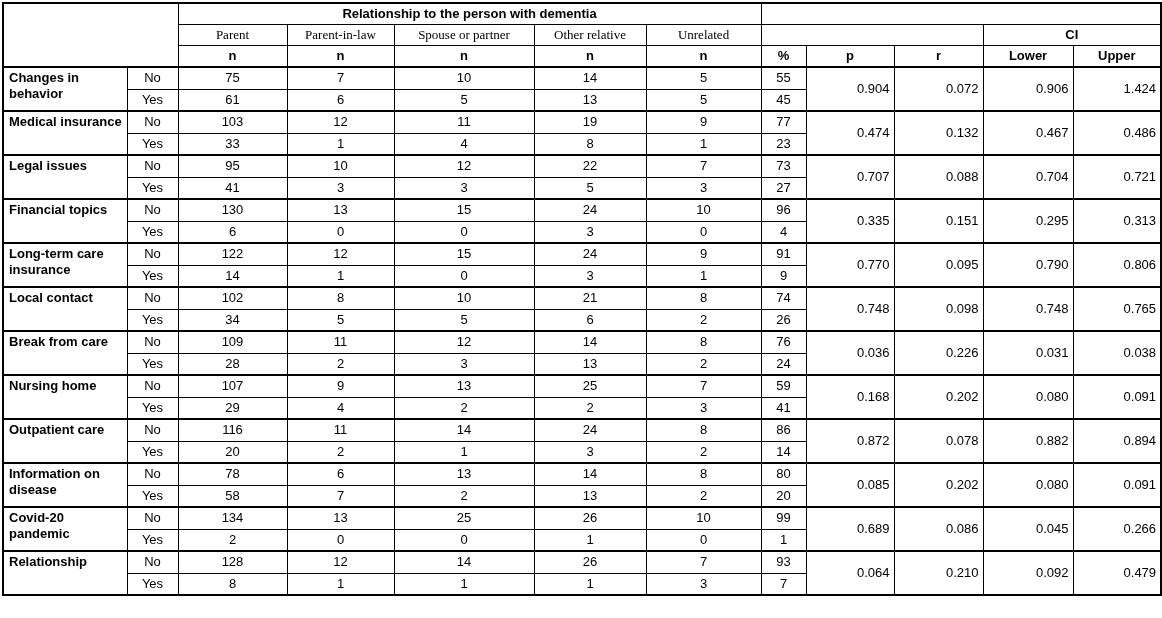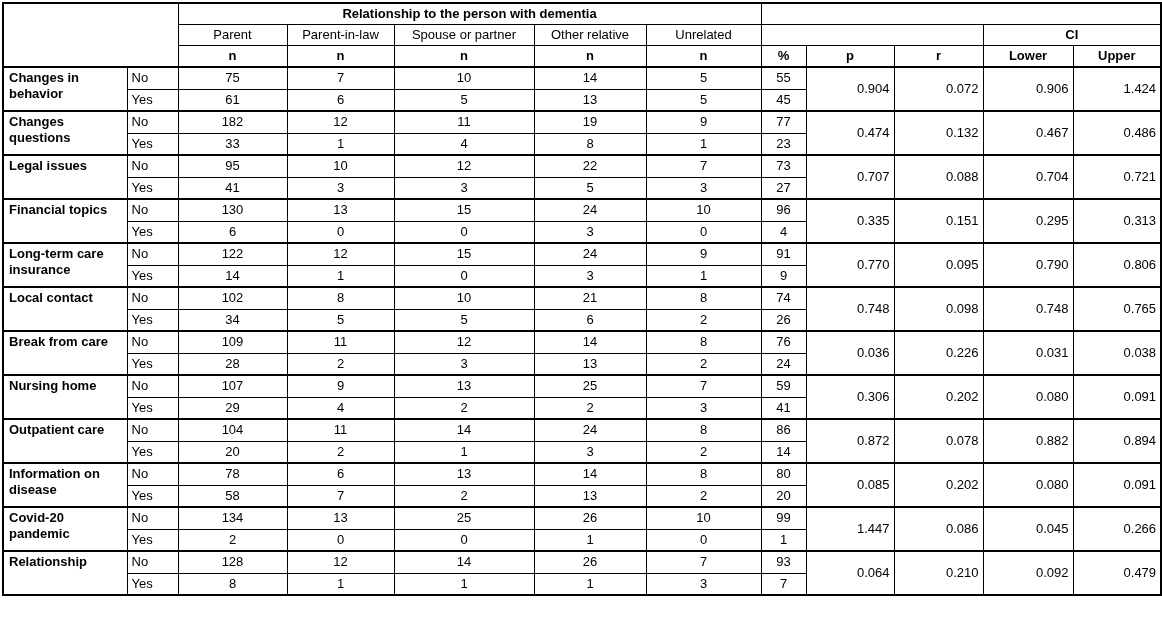--- a/index.html
+++ b/index.html
@@ -25,33 +25,33 @@
     line-height: 16px;
     padding: 2px 4px;
     text-align: center;
     vertical-align: middle;
     overflow: hidden;
     background: #ffffff;
   }
   thead tr { height: 21px; }
   tbody tr { height: 22px; }
   th { font-weight: bold; }
-  th.relcol { font-weight: normal; }
+  th.relcol { font-weight: normal; font-family: Liberation Serif, serif; }
   td.corner, td.blank { border-bottom: 1px solid #000; }
   thead tr.head-bottom th { border-bottom: 2px solid #000000; }
   td.corner { border-bottom: 2px solid #000000; }
   tbody tr.group-start td { border-top: 2px solid #000000; }
   td.topic {
     text-align: left;
     vertical-align: top;
     font-weight: bold;
     padding-left: 5px;
     margin-top: 39px;
   }
-  td.yn { text-align: left; }
+  td.yn { text-align: center; }
   td.num { text-align: center; }
   td.stat { text-align: right; vertical-align: middle; }
 </style>
 </head>
 <body>
 
 <table class="main">
   <colgroup>
     <col style="width:124px">
     <col style="width:51px">
@@ -112,23 +112,23 @@
       <tr>
         <td class="yn">Yes</td>
         <td class="num">61</td>
         <td class="num">6</td>
         <td class="num">5</td>
         <td class="num">13</td>
         <td class="num">5</td>
         <td class="num">45</td>
       </tr>
       <tr class="group-start">
-        <td class="topic" rowspan="2">Changes questions</td>
-        <td class="yn">No</td>
-        <td class="num">182</td>
+        <td class="topic" rowspan="2">Medical insurance</td>
+        <td class="yn">No</td>
+        <td class="num">103</td>
         <td class="num">12</td>
         <td class="num">11</td>
         <td class="num">19</td>
         <td class="num">9</td>
         <td class="num">77</td>
         <td class="stat" rowspan="2">0.474</td>
         <td class="stat" rowspan="2">0.132</td>
         <td class="stat" rowspan="2">0.467</td>
         <td class="stat" rowspan="2">0.486</td>
       </tr>
@@ -258,38 +258,38 @@
       </tr>
       <tr class="group-start">
         <td class="topic" rowspan="2">Nursing home</td>
         <td class="yn">No</td>
         <td class="num">107</td>
         <td class="num">9</td>
         <td class="num">13</td>
         <td class="num">25</td>
         <td class="num">7</td>
         <td class="num">59</td>
-        <td class="stat" rowspan="2">0.306</td>
+        <td class="stat" rowspan="2">0.168</td>
         <td class="stat" rowspan="2">0.202</td>
         <td class="stat" rowspan="2">0.080</td>
         <td class="stat" rowspan="2">0.091</td>
       </tr>
       <tr>
         <td class="yn">Yes</td>
         <td class="num">29</td>
         <td class="num">4</td>
         <td class="num">2</td>
         <td class="num">2</td>
         <td class="num">3</td>
         <td class="num">41</td>
       </tr>
       <tr class="group-start">
         <td class="topic" rowspan="2">Outpatient care</td>
         <td class="yn">No</td>
-        <td class="num">104</td>
+        <td class="num">116</td>
         <td class="num">11</td>
         <td class="num">14</td>
         <td class="num">24</td>
         <td class="num">8</td>
         <td class="num">86</td>
         <td class="stat" rowspan="2">0.872</td>
         <td class="stat" rowspan="2">0.078</td>
         <td class="stat" rowspan="2">0.882</td>
         <td class="stat" rowspan="2">0.894</td>
       </tr>
@@ -327,21 +327,21 @@
       </tr>
       <tr class="group-start">
         <td class="topic" rowspan="2">Covid-20 pandemic</td>
         <td class="yn">No</td>
         <td class="num">134</td>
         <td class="num">13</td>
         <td class="num">25</td>
         <td class="num">26</td>
         <td class="num">10</td>
         <td class="num">99</td>
-        <td class="stat" rowspan="2">1.447</td>
+        <td class="stat" rowspan="2">0.689</td>
         <td class="stat" rowspan="2">0.086</td>
         <td class="stat" rowspan="2">0.045</td>
         <td class="stat" rowspan="2">0.266</td>
       </tr>
       <tr>
         <td class="yn">Yes</td>
         <td class="num">2</td>
         <td class="num">0</td>
         <td class="num">0</td>
         <td class="num">1</td>

